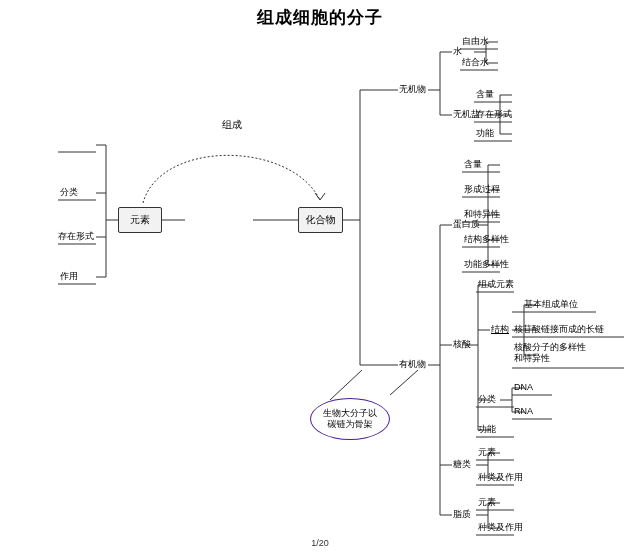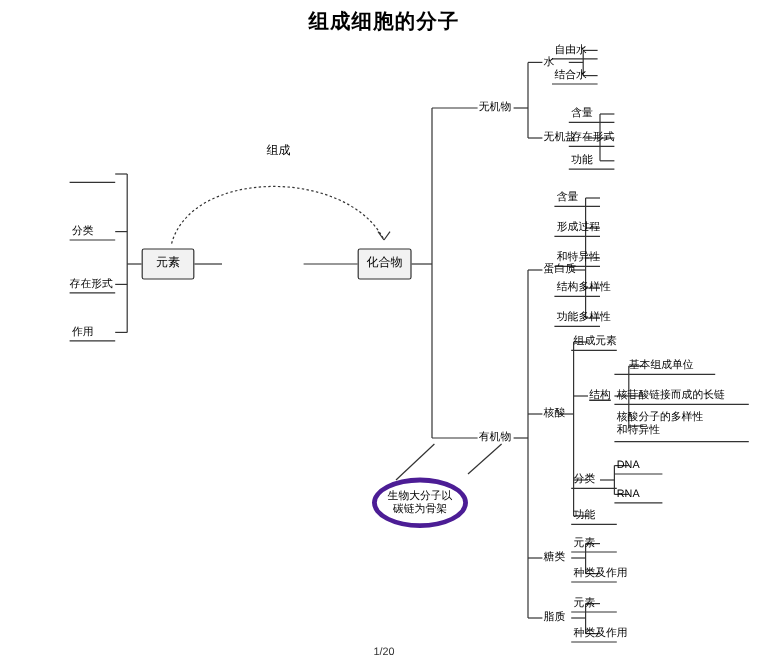--- a/index.html
+++ b/index.html
@@ -59,21 +59,21 @@
     border: 1px solid #333;
     background: #f2f2f2;
     border-radius: 2px;
     font-size: 10px;
   }
   .box.big {
     font-size: 11px;
     font-weight: normal;
   }
   .ellipse {
-    border: 4px solid #4c1d95;
+    border: 1px solid #4c1d95;
     border-radius: 50%;
     background: #fff;
     font-size: 9px;
   }
   .label-free {
     position: absolute;
     font-size: 10px;
   }
   .pagenum {
     position: absolute;

